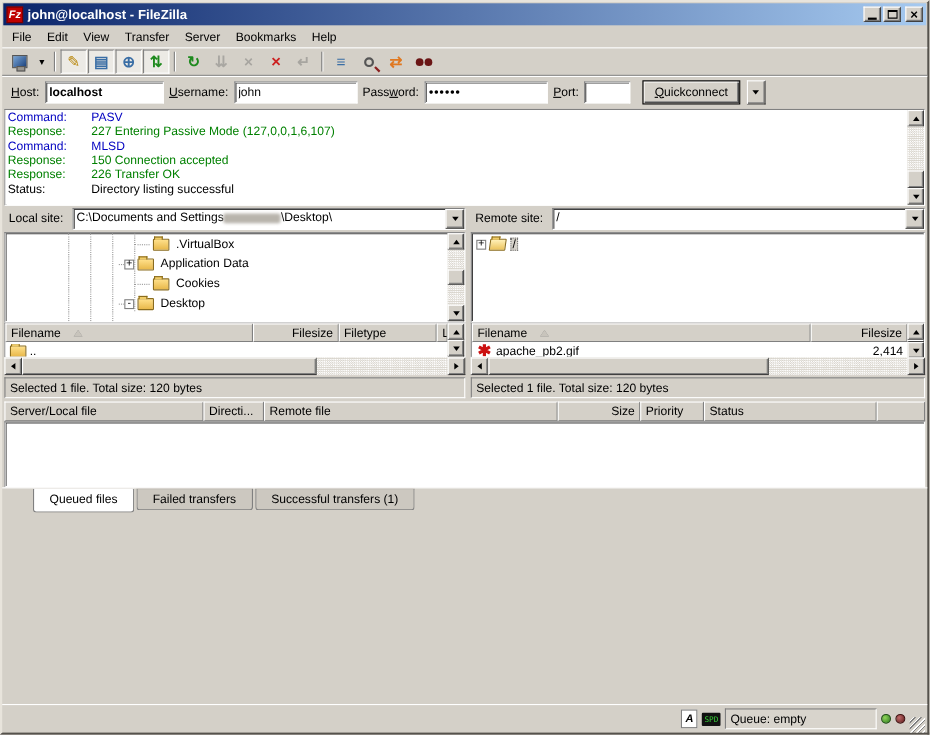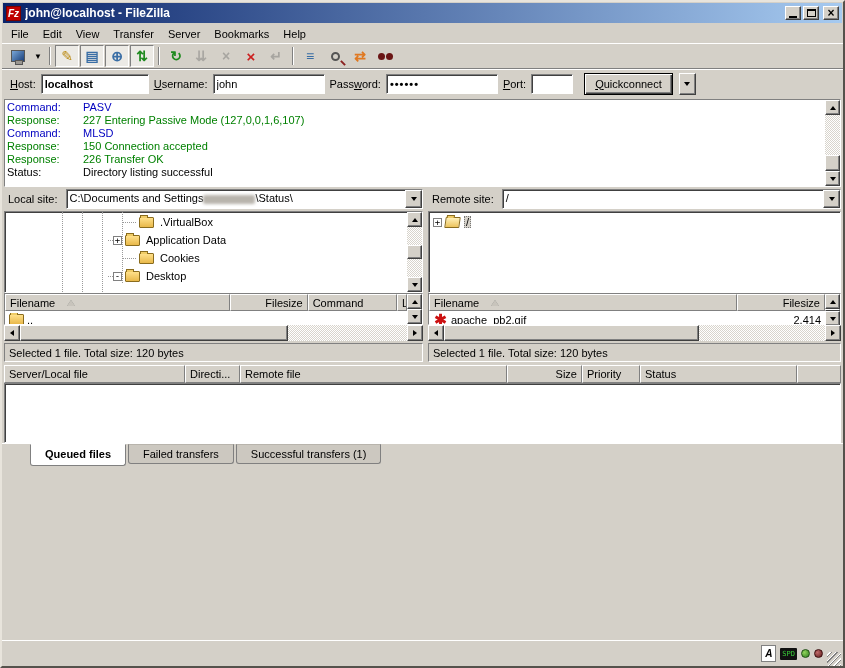--- a/index.html
+++ b/index.html
@@ -127,21 +127,21 @@
 
   
   .queue { height:78px; margin:2px 2px 0 2px; display:flex; flex-direction:column; flex:0 0 auto; }
   .qheader { height:18px; display:flex; background:#d4d0c8; flex:0 0 auto; }
   .qc1{width:181px;} .qc2{width:55px;} .qc3{width:267px;} .qc4{width:75px;} .qc5{width:58px;} .qc6{width:157px;} .qc7{flex:1;}
   .qbody { flex:1; background:#fff; border:1px solid; border-color:#808080 #fff #fff #808080; box-shadow:inset 1px 1px 0 #404040; }
 
   
   .tabsrow { height:24px; display:flex; align-items:flex-start; padding-left:28px; gap:0; border-top:1px solid #fff; flex:0 0 auto; }
   .tab { height:20px; padding:3px 14px 0 14px; background:#ccc8c0; border:1px solid #808080; border-top:1px solid #b8b4ac; border-radius:0 0 3px 3px; margin-right:2px; white-space:nowrap; }
-  .tab.active { background:#fff; font-weight:bold; height:22px; border-top-color:#fff; }
+  .tab.active { background:#fff; font-weight:normal; height:22px; border-top-color:#fff; }
 
   
   .fillerstrip { flex:1; }
   .statusbar { height:26px; border-top:1px solid #fff; display:flex; align-items:center; justify-content:flex-end; gap:4px; padding:0 2px 0 8px; flex:0 0 auto; }
   .sb-ascii { width:15px; height:17px; background:#fff; border:1px solid #808080; font-size:10px; font-weight:bold; display:flex; align-items:center; justify-content:center; font-style:italic; }
   .sb-spd { height:12px; padding:1px 2px; background:#111; color:#39d039; font-size:7px; font-family:"DejaVu Sans Mono",monospace; display:flex; align-items:center; letter-spacing:0; border-radius:1px; }
   .sb-queue { width:138px; height:19px; border:1px solid; border-color:#808080 #fff #fff #808080; display:flex; align-items:center; padding:0 4px; background:#d8d4cc; }
   .led { width:9px; height:9px; border-radius:50%; }
   .led-green { background:radial-gradient(circle at 35% 35%, #90d45a, #2e7d1e); border:1px solid #1d4d12; }
   .led-red { background:radial-gradient(circle at 35% 35%, #c06a6a, #5d1a1a); border:1px solid #3d0f0f; }
@@ -258,21 +258,21 @@
         </span>
     </div>
   </div>
 
   <div class="browsers">
 
     <div class="pane pane-left">
       <div class="sitebar">
         <span class="sitelabel">Local site:</span>
         <span class="combo">
-          <span class="combo-text"><span>C:\Documents and Settings</span><span class="redacted"></span><span>\Status\</span></span>
+          <span class="combo-text"><span>C:\Documents and Settings</span><span class="redacted"></span><span>\Desktop\</span></span>
           <span class="combo-btn raised">
               <span class="tri tri-down"></span>
             </span>
         </span>
       </div>
       <div class="treebox sunken">
         <div class="treerows">
           <span class="vline" style="left:57px"></span>
           <span class="vline" style="left:77px"></span>
           <span class="vline" style="left:97px"></span>
@@ -313,21 +313,21 @@
         </div>
       </div>
       <div class="listwrap sunken">
         <div class="listmain">
           <div class="lheader">
             <span class="hcell c-name-l">
                 <span>Filename</span>
                 <span class="sortarrow"></span>
               </span>
             <span class="hcell r c-size-l">Filesize</span>
-            <span class="hcell c-type-l">Command</span>
+            <span class="hcell c-type-l">Filetype</span>
             <span class="hcell c-mod-l">L</span>
           </div>
           <div class="lbody">
             <div class="lrow">
               <span class="cell c-name-l">
                   <span class="fi">
                     <span class="fi-folder"></span>
                   </span>
                   <span>..</span>
                 </span>
@@ -444,18 +444,19 @@
     <span class="tab active">Queued files</span>
     <span class="tab">Failed transfers</span>
     <span class="tab">Successful transfers (1)</span>
   </div>
 
   <div class="fillerstrip"></div>
 
   <div class="statusbar">
     <span class="sb-ascii">A</span>
     <span class="sb-spd">SPD</span>
+    <span class="sb-queue">Queue: empty</span>
     <span class="led led-green"></span>
     <span class="led led-red"></span>
     <span class="grip"></span>
   </div>
 
 </div>
 
 </body></html>

